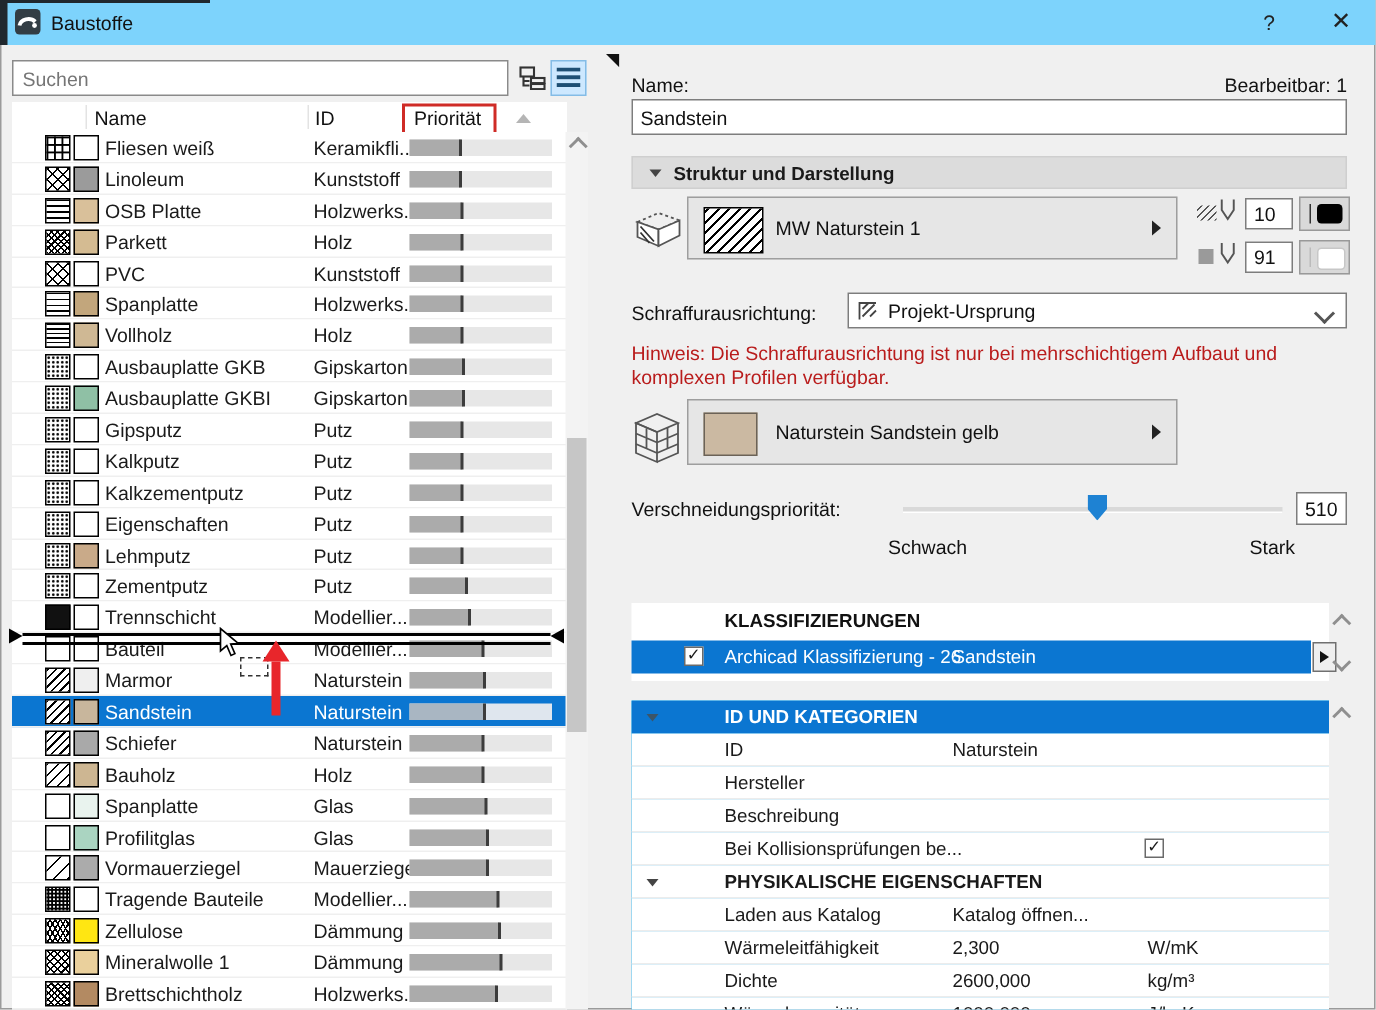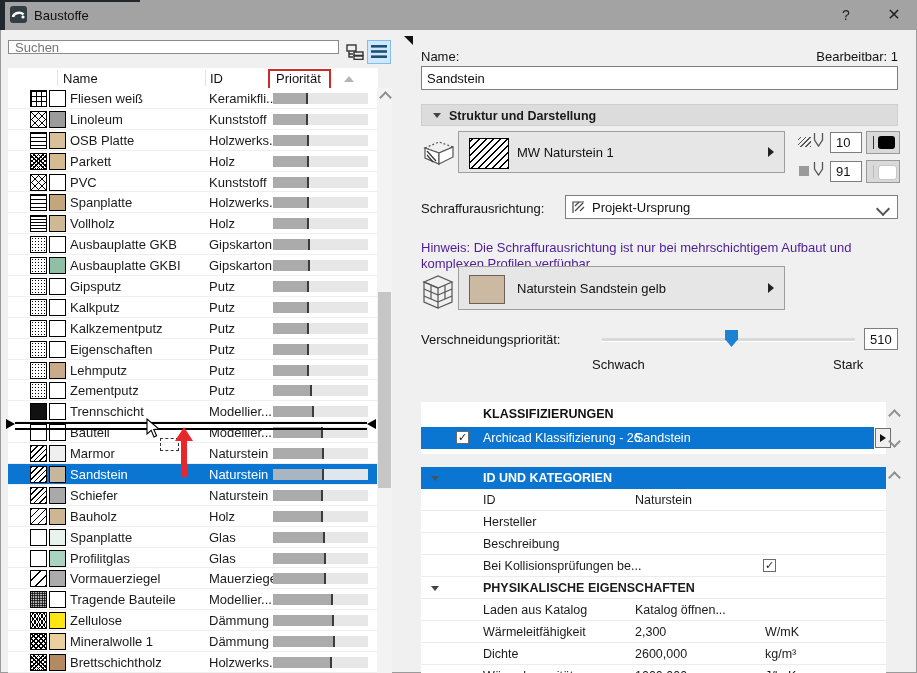--- a/index.html
+++ b/index.html
@@ -1,28 +1,28 @@
 <!DOCTYPE html>
 <html><head>
 <meta charset="utf-8">
 <style>
   html,body{margin:0;padding:0;width:917px;height:673px;overflow:hidden;
     font-family:"Liberation Sans","DejaVu Sans",sans-serif;background:#f0f0f0;}
   .abs{position:absolute;}
   .dialog{position:absolute;left:0;top:0;width:917px;height:673px;background:#f0f0f0;
     box-shadow:inset 0 0 0 1px #9a9a9a;}
   
-  .titlebar{left:0;top:0;width:917px;height:30px;background:#a3a3a3;}
+  .titlebar{left:0;top:0;width:917px;height:30px;background:#7dd3fc;}
   .edge-left{left:0;top:0;width:5px;height:30px;background:#20282e;}
   .edge-top{left:0;top:0;width:140px;height:2px;background:#20282e;}
   .app-logo{left:10px;top:6px;width:17px;height:17px;background:#323d44;border-radius:3px;}
   .app-title{left:34px;top:8px;font-size:13px;color:#111;}
   .tb-btn{top:3px;width:28px;height:24px;text-align:center;line-height:24px;font-size:14px;color:#222;cursor:pointer;}
   
-  .search{left:8px;top:40px;width:331px;height:14px;border:1px solid #8a8a8a;background:#fff;
+  .search{left:8px;top:40px;width:331px;height:24px;border:1px solid #8a8a8a;background:#fff;
     font-size:13px;padding:0 6px;color:#222;box-sizing:border-box;font-family:inherit;}
   .icon-btn{top:40px;width:24px;height:24px;display:flex;align-items:center;justify-content:center;}
   .icon-btn.active{background:#cde8ff;border:1px solid #84bce6;box-sizing:border-box;}
   .splitter-tri{left:404px;top:36px;width:9px;height:9px;background:#111;
     clip-path:polygon(0 0,100% 0,100% 100%);}
   
   .thead{left:8px;top:68px;width:370px;height:20px;background:#fff;border-bottom:1px solid #d9d9d9;font-size:13px;color:#111;}
   .th{position:absolute;top:3px;}
   .vsep{position:absolute;top:2px;width:1px;height:16px;background:#e3e3e3;}
   .red-box{left:268px;top:69px;width:59px;height:19px;border:2px solid #cf2b26;}
@@ -105,21 +105,21 @@
   #prop-rows{left:421px;top:467px;width:465px;height:206px;overflow:hidden;background:#0ea5e9;}
   .prop-row{position:relative;height:22px;border-bottom:1px solid #ececec;box-sizing:border-box;background:#fff;font-size:12.5px;color:#1a1a1a;}
   .prop-row.header{background:#0b76d1;color:#fff;border-bottom:none;}
   .prop-row.header .p-label{font-weight:bold;}
   .prop-row.subheader .p-label{font-weight:bold;}
   .prop-row .tri{position:absolute;left:10px;top:9px;width:0;height:0;border-left:4px solid transparent;border-right:4px solid transparent;border-top:5px solid #3c5568;}
   .prop-row.subheader .tri{border-top-color:#444;}
   .p-label{position:absolute;left:62px;top:4px;white-space:nowrap;}
   .p-value{position:absolute;left:214px;top:4px;white-space:nowrap;}
   .p-unit{position:absolute;left:344px;top:4px;white-space:nowrap;}
-  .hint{left:421px;top:240px;width:462px;font-size:13px;line-height:16px;color:#4c1d95;}
+  .hint{left:421px;top:228px;width:462px;font-size:13px;line-height:16px;color:#b91c1c;}
 </style>
 </head>
 <body>
 
 <div class="dialog">
 
   <div class="abs titlebar">
     <div class="abs app-logo">
       <svg width="17" height="17" viewBox="0 0 17 17">
           <path d="M3 11 A6 5 0 0 1 13.5 8.5" fill="none" stroke="#fff" stroke-width="2.6"></path>

